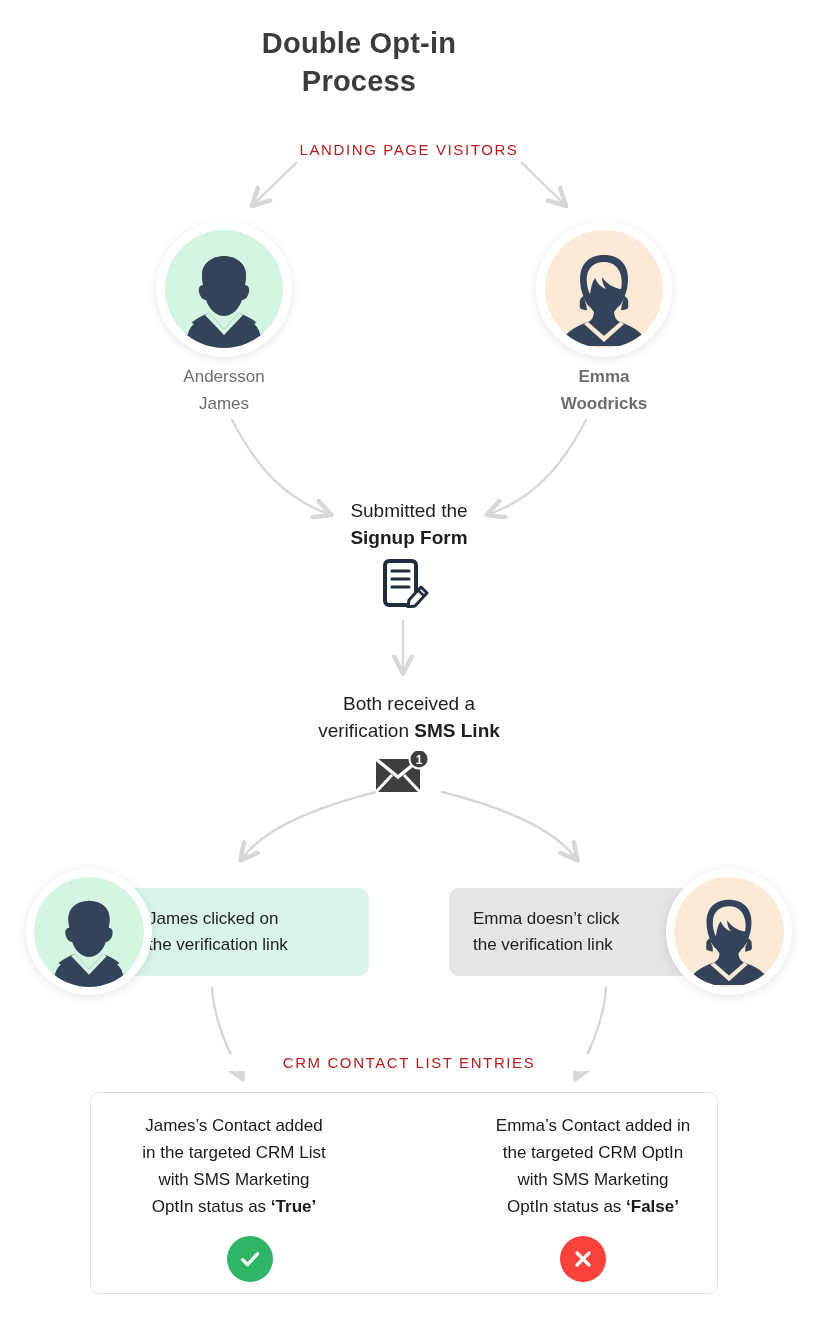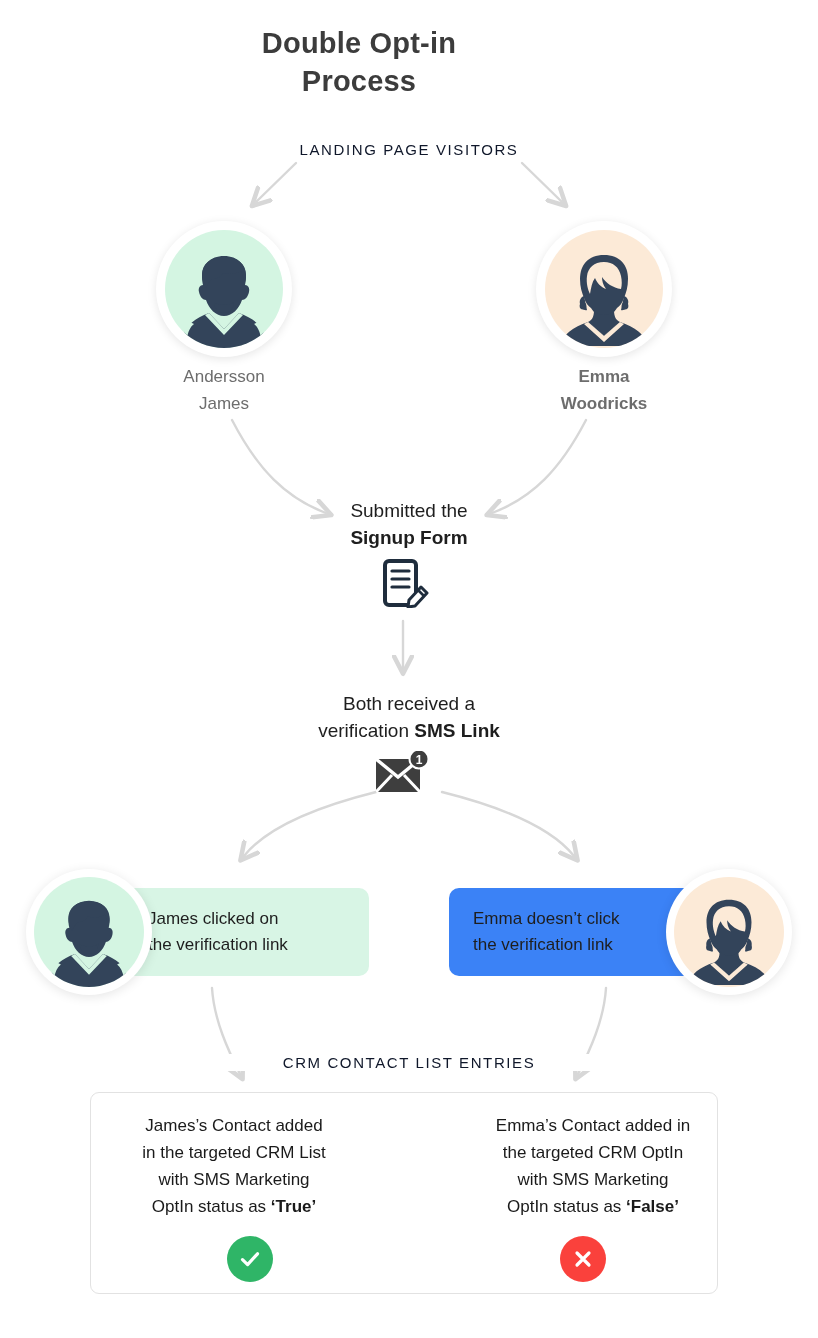--- a/index.html
+++ b/index.html
@@ -14,21 +14,21 @@
 
   
   #title{
     left:0;top:24px;width:718px;text-align:center;
     font-size:29px;font-weight:bold;color:#3c3c3c;line-height:38px;
     letter-spacing:.2px;
   }
 
   
   .caption{
-    font-size:15px;letter-spacing:1.6px;color:#0f172a;text-align:center;
+    font-size:15px;letter-spacing:1.6px;color:#b91c1c;text-align:center;
     font-weight:normal;
   }
   #cap-landing{left:0;top:141px;width:818px;}
   #cap-crm{left:0;top:1054px;width:818px;background:#fff;}
   #cap-crm span{background:#fff;padding:0 14px;}
 
   
   .avatar-wrap{width:136px;height:136px;border-radius:50%;
     background:#ffffff;box-shadow:0 2px 10px rgba(0,0,0,.10);
     display:flex;align-items:center;justify-content:center;}
@@ -56,21 +56,21 @@
   #step-sms{top:690px;}
 
   
   #icon-clipboard{left:383px;top:558px;}
   #icon-envelope{left:376px;top:751px;}
 
   
   .result-card{position:absolute;height:88px;border-radius:10px;
     display:flex;align-items:center;}
   #card-james{left:86px;top:888px;width:283px;background:#d8f5e5;}
-  #card-emma{left:449px;top:888px;width:283px;background:#3b82f6;}
+  #card-emma{left:449px;top:888px;width:283px;background:#e5e5e5;}
   .card-text{font-size:17px;line-height:26px;color:#1e1e1e;}
   #card-james .card-text{margin-left:62px;}
   #card-emma .card-text{margin-left:24px;}
 
   .card-avatar{position:absolute;width:126px;height:126px;border-radius:50%;
     background:#ffffff;box-shadow:0 2px 11px rgba(0,0,0,.10);
     display:flex;align-items:center;justify-content:center;}
   .card-avatar .avatar-disc{width:110px;height:110px;}
   #cardav-james{left:26px;top:869px;}
   #cardav-emma{left:666px;top:869px;}

